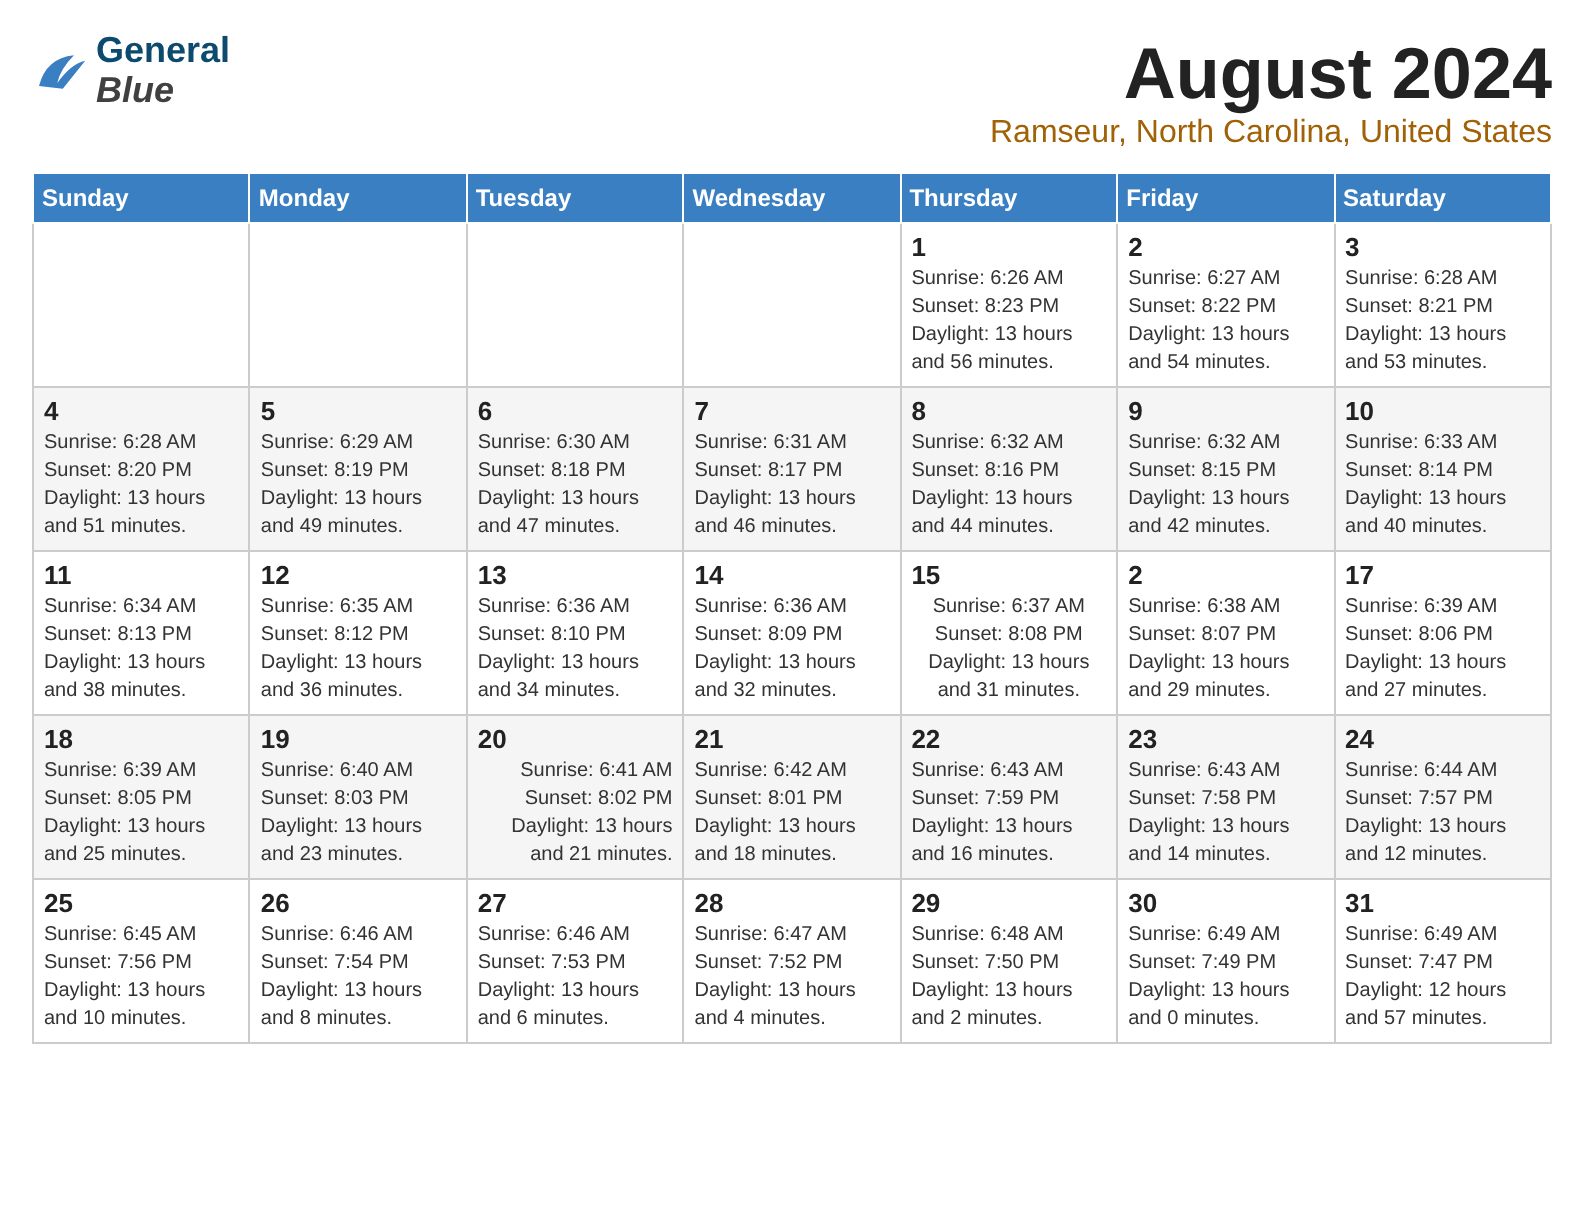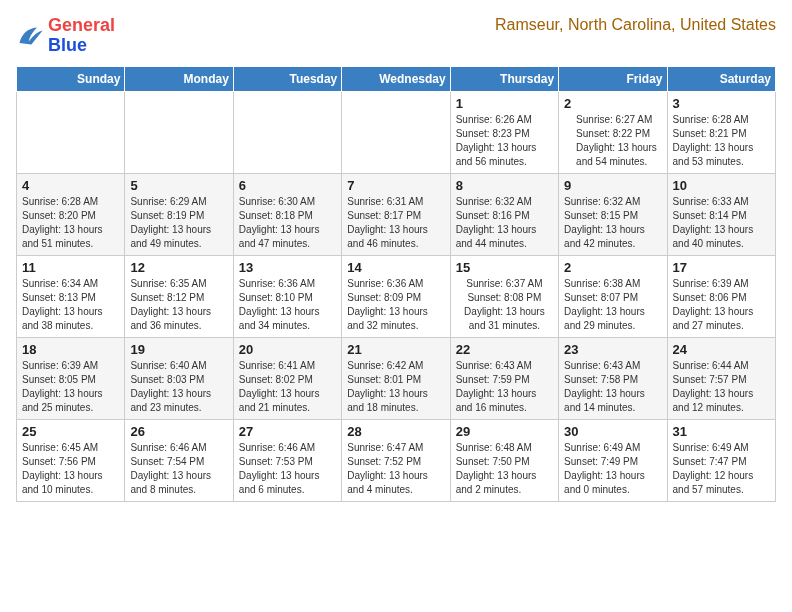--- a/index.html
+++ b/index.html
@@ -19,22 +19,22 @@
     .logo {
       display: flex;
       align-items: center;
       gap: 4px;
     }
     .logo-text {
       font-size: 18px;
       font-weight: bold;
       line-height: 1.1;
     }
-    .logo-general { color: #ef4444; }
-    .logo-blue { color: #1d4ed8; }
+    .logo-general { color: #0c4a6e; }
+    .logo-blue { color: #404040; font-style: italic; }
     .logo-bird {
       width: 28px;
       height: 28px;
     }
     .title-block {
       text-align: right;
     }
     .title-block h1 {
       font-size: 36px;
       font-weight: bold;
@@ -47,21 +47,21 @@
     }
     .calendar {
       width: 100%;
       border-collapse: collapse;
       font-size: 11px;
     }
     .calendar thead tr th {
       background: #3a7fc1;
       color: #fff;
       padding: 5px 4px;
-      text-align: right;
+      text-align: left;
       font-size: 12px;
       font-weight: bold;
       border: 1px solid #fff;
     }
     .calendar tbody tr td {
       border: 1px solid #ccc;
       vertical-align: top;
       padding: 4px 5px;
       width: 108px;
       min-height: 80px;
@@ -93,20 +93,21 @@
   <div class="logo">
     <svg class="logo-bird" viewBox="0 0 40 40" xmlns="http://www.w3.org/2000/svg">
       <path d="M5 30 Q10 10 30 8 Q20 18 18 28 Q28 14 38 12 Q30 22 22 32 Z" fill="#3a7fc1"></path>
     </svg>
     <div class="logo-text">
       <div class="logo-general">General</div>
       <div class="logo-blue">Blue</div>
     </div>
   </div>
   <div class="title-block">
+    <h1>August 2024</h1>
     <h2>Ramseur, North Carolina, United States</h2>
   </div>
 </div>
 
 <table class="calendar">
   <thead>
     <tr>
     <th>Sunday</th>
         <th>Monday</th>
         <th>Tuesday</th>
@@ -124,21 +125,21 @@
         <td class="empty-cell"></td>
         <td>
           <span class="day-num">1</span>
           <div class="day-info" style="white-space: pre-line;">Sunrise: 6:26 AM
 Sunset: 8:23 PM
 Daylight: 13 hours
 and 56 minutes.</div>
         </td>
         <td>
           <span class="day-num">2</span>
-          <div class="day-info" style="white-space: pre-line; margin-left: 12px;">Sunrise: 6:27 AM
+          <div class="day-info" style="white-space: pre-line;">Sunrise: 6:27 AM
 Sunset: 8:22 PM
 Daylight: 13 hours
 and 54 minutes.</div>
         </td>
         <td>
           <span class="day-num">3</span>
           <div class="day-info" style="white-space: pre-line;">Sunrise: 6:28 AM
 Sunset: 8:21 PM
 Daylight: 13 hours
 and 53 minutes.</div>
@@ -256,21 +257,21 @@
         </td>
         <td>
           <span class="day-num">19</span>
           <div class="day-info" style="white-space: pre-line;">Sunrise: 6:40 AM
 Sunset: 8:03 PM
 Daylight: 13 hours
 and 23 minutes.</div>
         </td>
         <td>
           <span class="day-num">20</span>
-          <div class="day-info" style="white-space: pre-line;">Sunrise: 6:41 AM
+          <div class="day-info" style="white-space: pre-line; text-align: right;">Sunrise: 6:41 AM
 Sunset: 8:02 PM
 Daylight: 13 hours
 and 21 minutes.</div>
         </td>
         <td>
           <span class="day-num">21</span>
           <div class="day-info" style="white-space: pre-line;">Sunrise: 6:42 AM
 Sunset: 8:01 PM
 Daylight: 13 hours
 and 18 minutes.</div>

